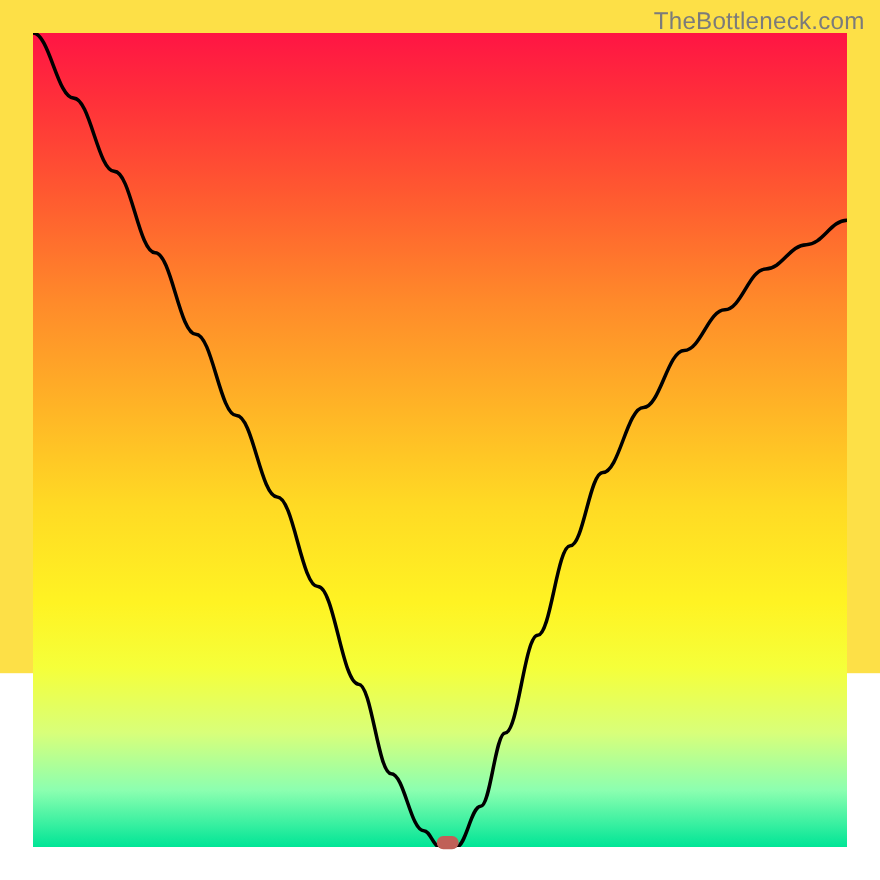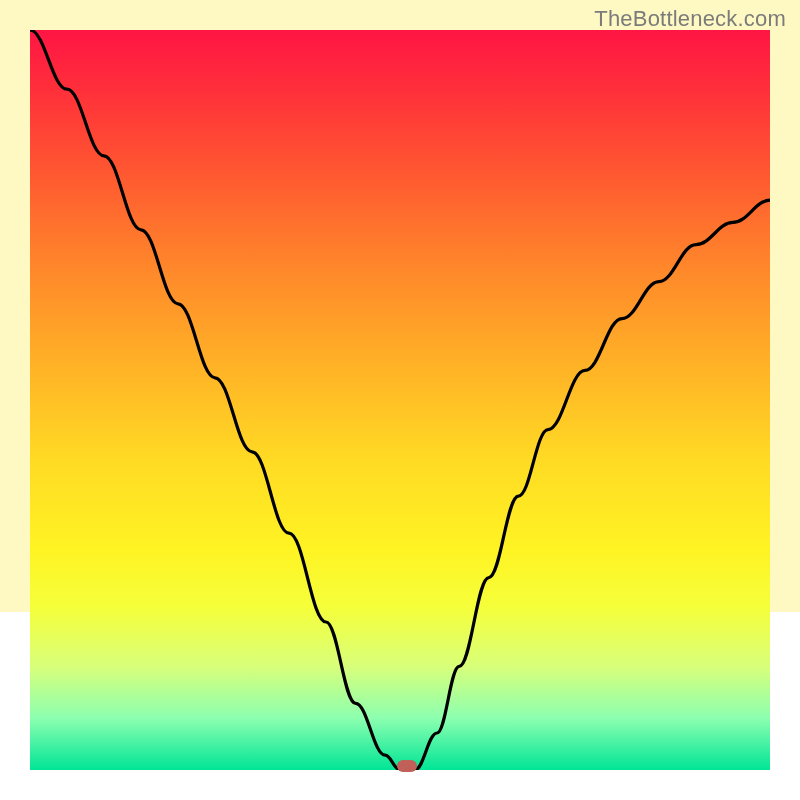--- a/index.html
+++ b/index.html
@@ -6,21 +6,21 @@
     margin: 0;
     padding: 0;
     width: 800px;
     height: 800px;
     overflow: hidden;
     font-family: Arial, Helvetica, sans-serif;
   }
   .frame {
     width: 800px;
     height: 612px;
-    background: #fef9c3;
+    background: #fde047;
     position: relative;
   }
   .plot-area {
     position: absolute;
     left: 30px;
     top: 30px;
     width: 740px;
     height: 740px;
     background: linear-gradient(
       to bottom,

